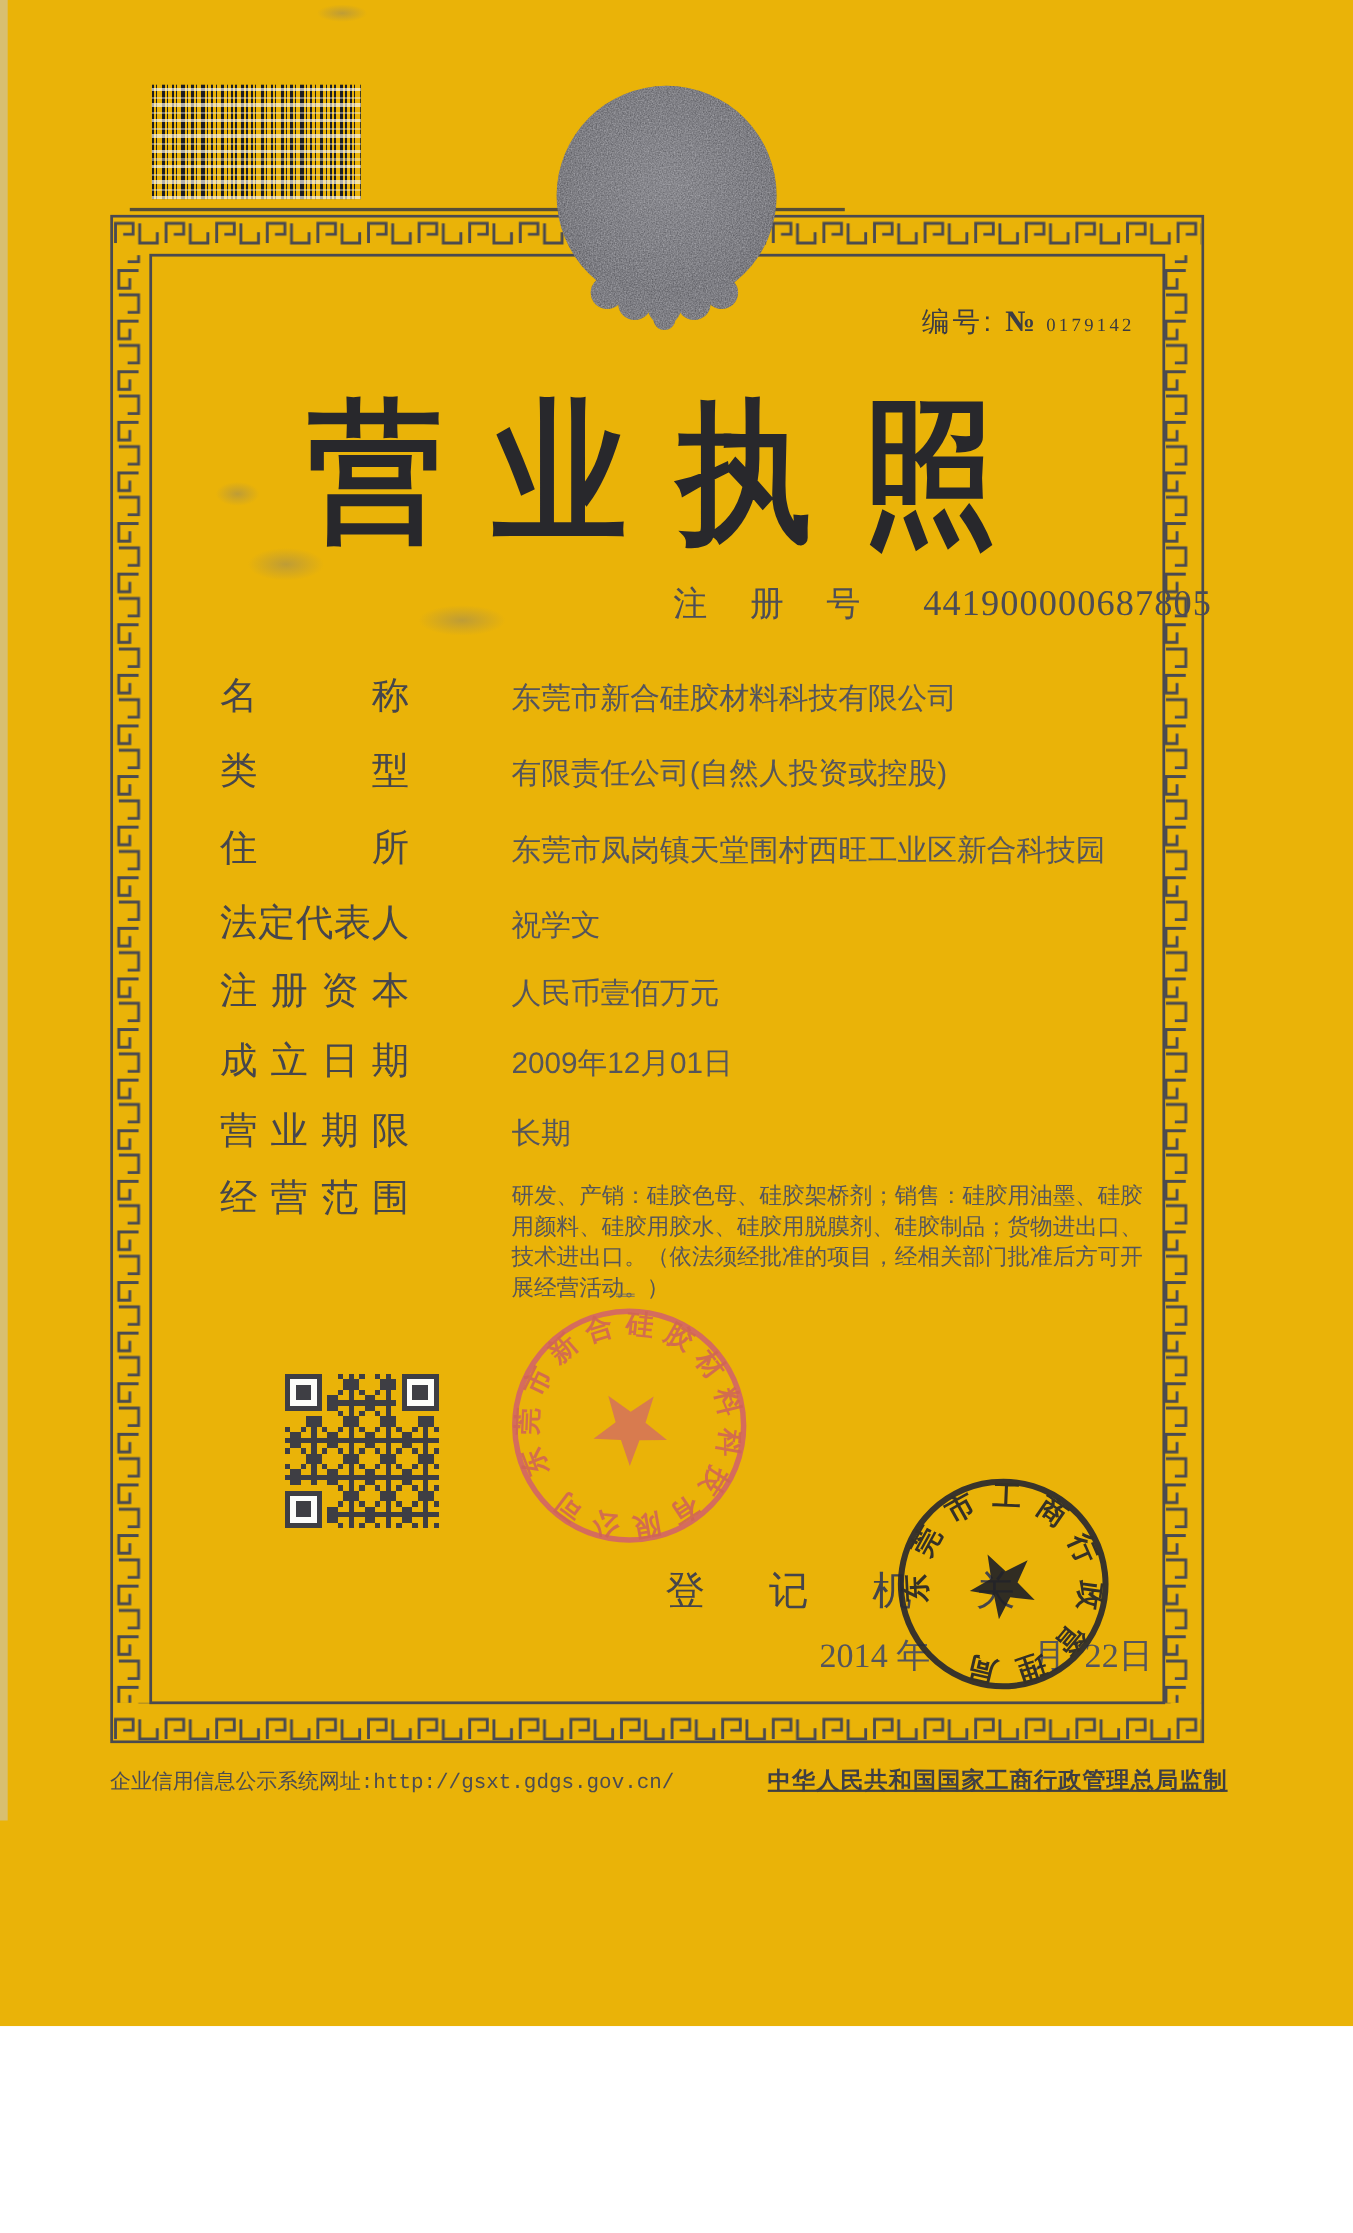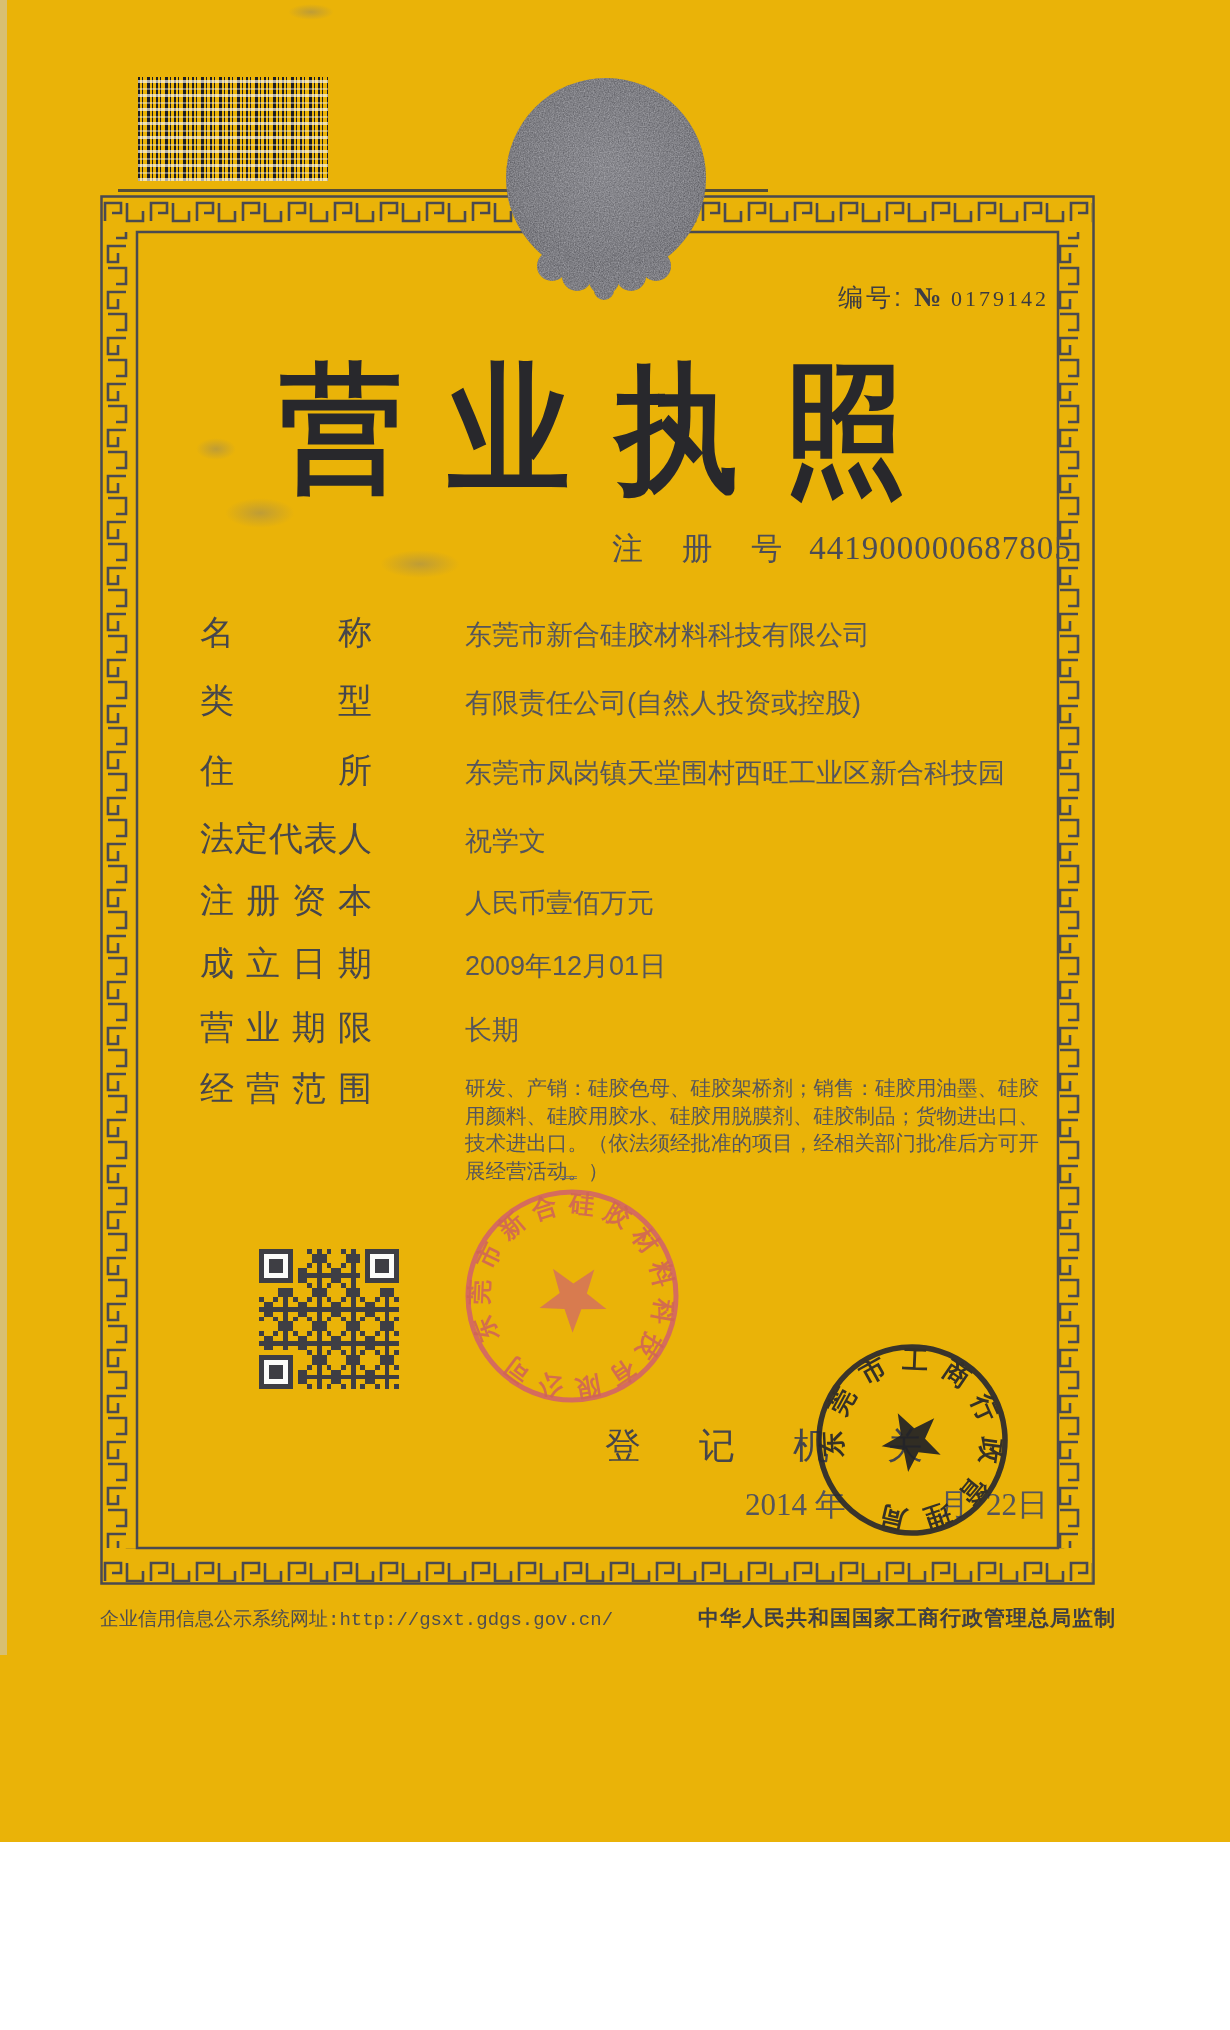--- a/index.html
+++ b/index.html
@@ -21,32 +21,32 @@
   
   .frame-wrap{left:100px;top:195px;z-index:1;}
 
   
   .emblem-wrap{left:497px;top:70px;z-index:5;}
 
   
   .serial{left:838px;top:252px;display:flex;align-items:baseline;gap:10px;z-index:3;color:#3d3d44;}
   .serial .s-label{font-size:25px;letter-spacing:3px;}
   .serial .s-symbol{font-family:"Liberation Serif","DejaVu Serif",serif;font-weight:bold;font-size:27px;}
-  .serial .s-number{font-family:"Liberation Serif","DejaVu Serif",serif;font-size:22px;letter-spacing:3px;color:#3a3a40;margin-top:34px;}
+  .serial .s-number{font-family:"Liberation Serif","DejaVu Serif",serif;font-size:17px;letter-spacing:3px;color:#3a3a40;margin-top:34px;}
 
   
   .title{left:170px;top:338px;width:800px;text-align:center;font-size:122px;font-weight:900;
          color:#28282c;letter-spacing:46px;padding-left:46px;transform:scaleY(1.14);transform-origin:top;
          z-index:3;white-space:nowrap;}
 
   
   .regline{left:612px;top:528px;display:flex;align-items:baseline;z-index:3;}
   .regline .r-label{font-size:31px;letter-spacing:15px;color:#4e4e56;}
   .regline .r-number{font-family:"Liberation Serif","DejaVu Serif",serif;font-size:33px;letter-spacing:1px;
-                     margin-left:12px;color:#4c4c54;}
+                     margin-left:42px;color:#4c4c54;}
 
   
   .field-row{position:absolute;left:200px;width:840px;height:50px;z-index:3;}
   .f-label{position:absolute;left:0;top:0;width:172px;font-size:34px;color:#46464c;
            text-align:justify;text-align-last:justify;}
   .f-value{position:absolute;left:265px;top:7px;font-size:27px;color:#55555c;white-space:nowrap;}
   .f-value.scope{white-space:normal;width:592px;font-size:20.5px;line-height:27.5px;top:8px;}
 
   
   .registrar{left:605px;top:1422px;font-size:36px;letter-spacing:24px;color:#45454b;z-index:3;}
@@ -59,21 +59,21 @@
 
   
   .qr{left:259px;top:1249px;z-index:3;}
 
   
   .seals{left:0;top:0;width:1230px;height:2030px;z-index:7;pointer-events:none;}
 
   
   .footer-left{left:100px;top:1606px;font-size:19px;color:#4c4c52;z-index:3;
                font-family:"Liberation Mono","DejaVu Sans Mono",monospace;letter-spacing:0px;text-align:right;}
-  .footer-right{left:698px;top:1604px;font-size:21px;font-weight:600;color:#3e3e44;z-index:3;letter-spacing:1px;}
+  .footer-right{left:698px;top:1604px;font-size:21px;font-weight:600;color:#3e3e44;z-index:3;letter-spacing:1px;text-decoration:underline;}
 
   
   .smudge{background:radial-gradient(ellipse at center, rgba(120,120,128,.38), rgba(120,120,128,0) 70%);z-index:2;}
   .sm1{left:225px;top:498px;width:70px;height:30px;}
   .sm2{left:380px;top:550px;width:80px;height:28px;}
   .sm3{left:288px;top:4px;width:46px;height:16px;}
   .sm4{left:196px;top:438px;width:40px;height:22px;}
   .artifact-eq{left:560px;top:1176px;width:17px;height:8px;border-top:3px double #6a6a70;opacity:.8;z-index:3;}
 </style>
 </head>

